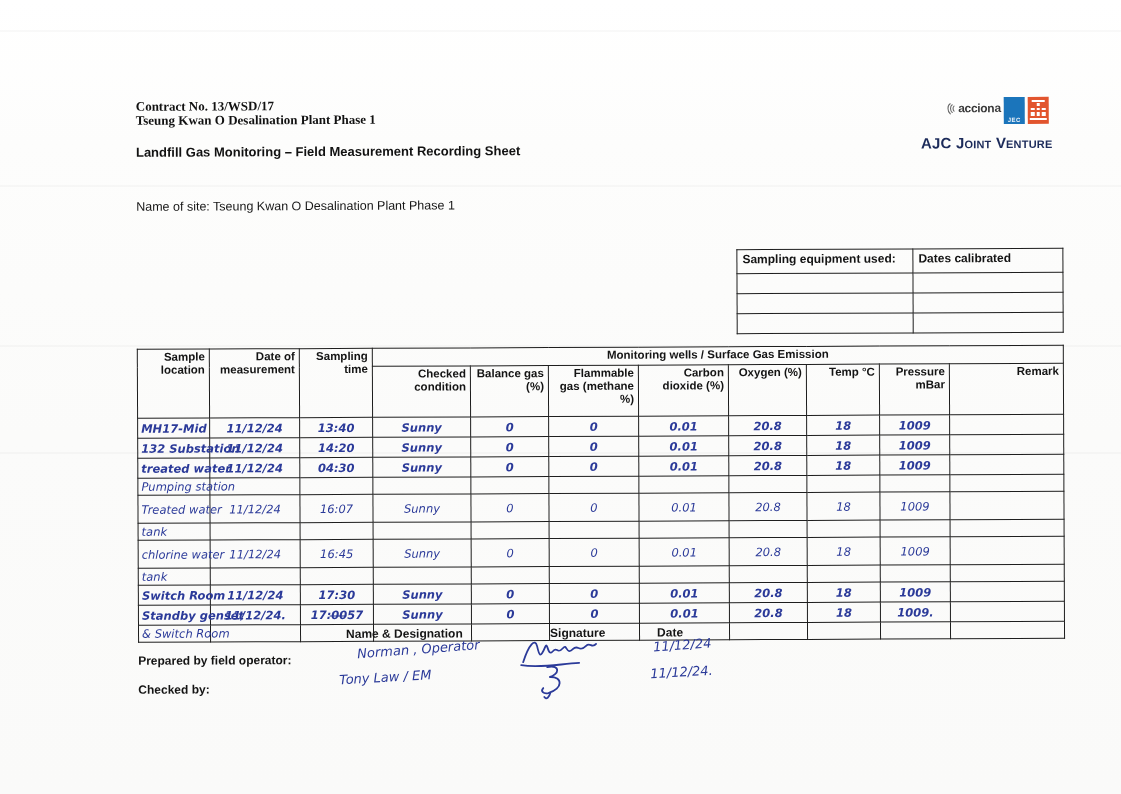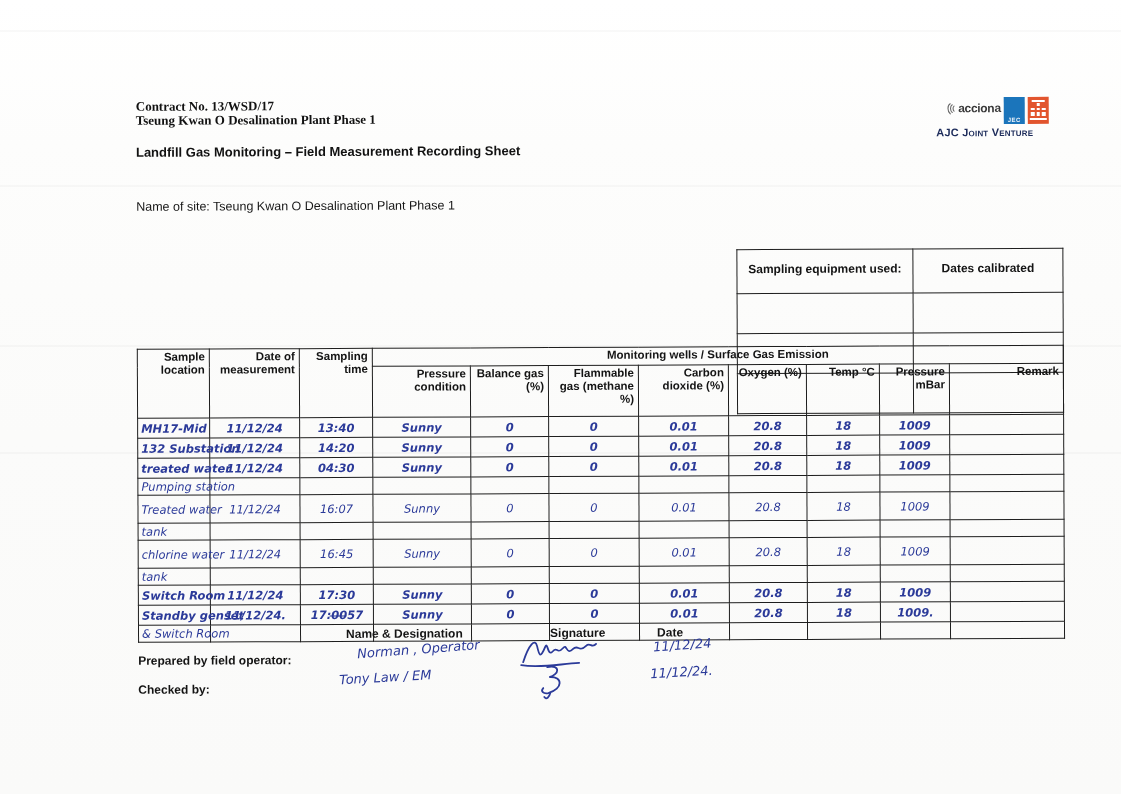--- a/index.html
+++ b/index.html
@@ -23,26 +23,26 @@
 
   
   .logo{position:absolute;left:922px;top:99px;width:128px;}
   .logo-top{display:flex;align-items:flex-end;justify-content:flex-end;gap:3px;}
   .acciona-wrap{display:flex;align-items:center;gap:2px;margin-bottom:9px;}
   .acciona-text{font-weight:bold;font-size:12px;color:#3a3a3a;letter-spacing:-0.3px;}
   .sq{width:21px;height:27px;position:relative;}
   .sq-blue{background:#1b75bb;}
   .sq-orange{background:#e2552e;}
   .jec-label{position:absolute;bottom:1px;left:0;right:0;text-align:center;font-size:6px;color:#eaf2fa;font-weight:bold;letter-spacing:0.5px;}
-  .jv-text{margin-top:2px;text-align:center;font-weight:bold;font-size:11px;color:#1c2b5a;font-variant:small-caps;letter-spacing:0.2px;white-space:nowrap;}
+  .jv-text{margin-top:10px;text-align:center;font-weight:bold;font-size:15px;color:#1c2b5a;font-variant:small-caps;letter-spacing:0.2px;white-space:nowrap;}
 
   
   table{border-collapse:collapse;table-layout:fixed;}
   .equip-table{position:absolute;left:737px;top:250px;width:326px;}
-  .equip-table td,.equip-table th{border:1.5px solid #1e1e1e;font-size:12px;font-weight:bold;text-align:center;padding:12px 5px;vertical-align:top;}
+  .equip-table td,.equip-table th{border:1.5px solid #1e1e1e;font-size:12px;font-weight:bold;text-align:left;padding:2px 5px;vertical-align:top;}
   .equip-table th{height:19px;}
   .equip-table td{height:15px;font-weight:normal;}
 
   
   .main-table{position:absolute;left:137px;top:347px;width:926px;}
   .main-table th,.main-table td{border:1.4px solid #1e1e1e;padding:1px 4px;}
   .main-table th{font-size:11.5px;font-weight:bold;text-align:right;vertical-align:top;line-height:13px;}
   .group-header{text-align:center !important;font-weight:bold;height:15px;}
   .subhead-row th{height:48px;}
   .hw{
@@ -155,21 +155,21 @@
         <col style="width:114px">
     </colgroup>
     <tbody>
         <tr>
       <th rowspan="2">Sample location</th>
       <th rowspan="2">Date of measurement</th>
       <th rowspan="2">Sampling time</th>
       <th colspan="8" class="group-header">Monitoring wells / Surface Gas Emission</th>
     </tr>
     <tr class="subhead-row">
-      <th>Pressure condition</th>
+      <th>Checked condition</th>
       <th>Balance gas (%)</th>
       <th>Flammable gas (methane %)</th>
       <th>Carbon dioxide (%)</th>
       <th>Oxygen (%)</th>
       <th>Temp °C</th>
       <th>Pressure mBar</th>
       <th>Remark</th>
     </tr>
 
     <tr class="r-n">

